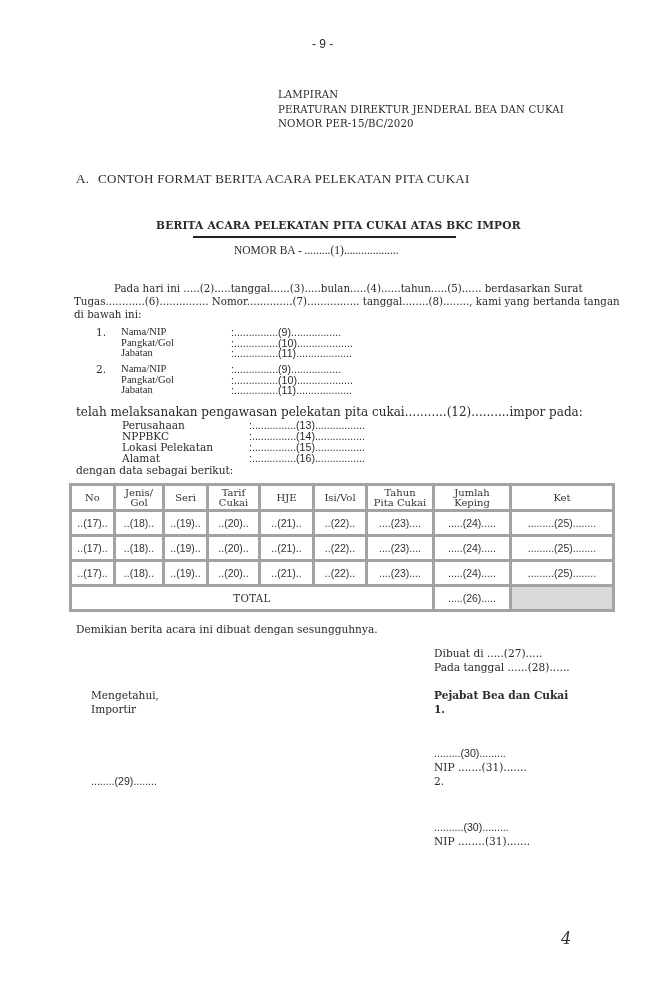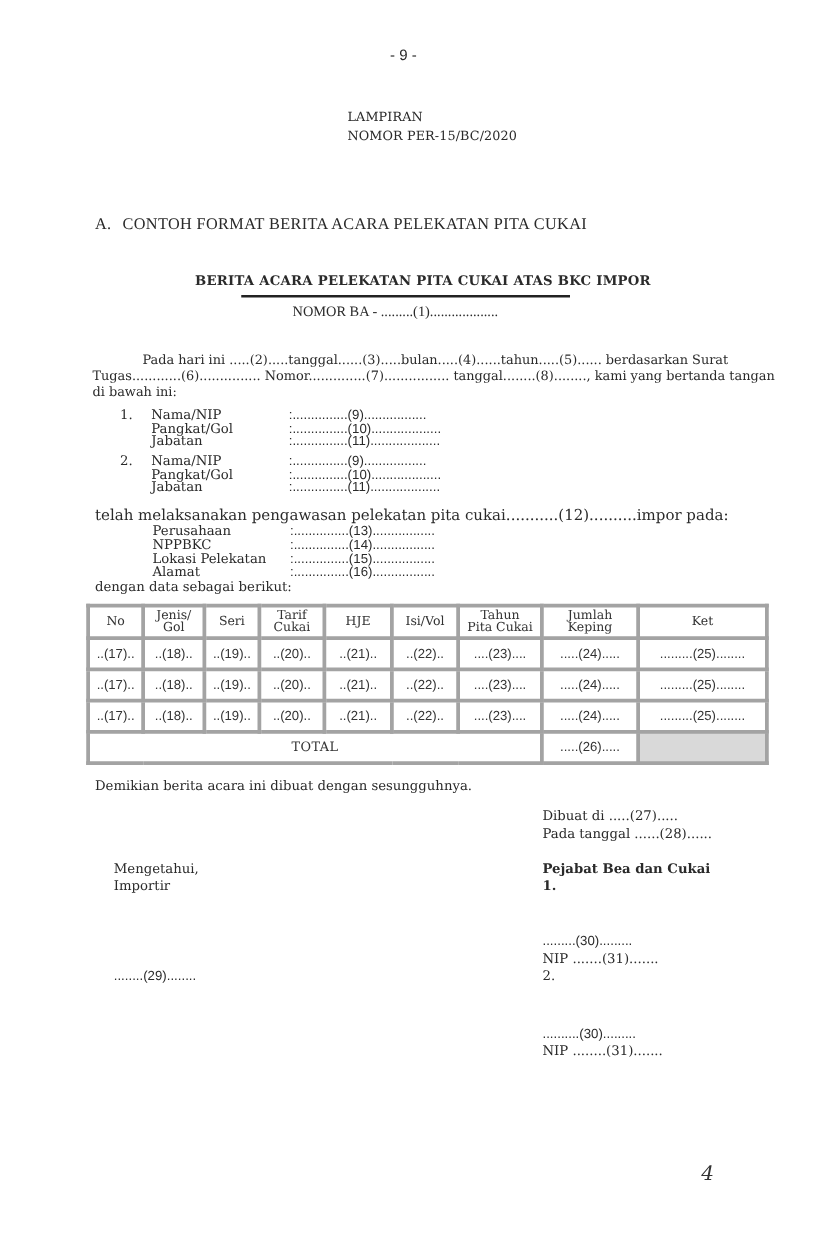--- a/index.html
+++ b/index.html
@@ -13,25 +13,25 @@
   .section-a { left: 76px; top: 171px; font-size: 13px; font-family: "Liberation Serif", serif; letter-spacing: 0.3px; }
   .section-a .letter { display: inline-block; width: 22px; }
   .ba-title { left: 156px; top: 219px; font-size: 10.6px; font-weight: bold; font-family: "DejaVu Serif", serif; letter-spacing: 0.2px; }
   .ba-rule { left: 193px; top: 236px; width: 263px; height: 2px; background: #222; }
   .nomor-ba { left: 234px; top: 244px; font-size: 11.5px; font-family: Liberation Serif, serif; }
   .para { left: 74px; top: 282px; font-size: 10.3px; line-height: 13px; }
   .para .l1 { padding-left: 40px; }
   .list { left: 96px; font-size: 10.6px; line-height: 10.5px; }
   .list .row { display: flex; }
   .list .num { width: 25px; }
-  .list .lab { width: 110px; }
+  .list .lab { width: 110px; font-family: Liberation Serif, serif; }
   .fill { font-family: "Liberation Sans", sans-serif; font-size: 10.6px; }
   .telah { left: 76px; top: 405px; font-size: 12px; }
   .company { left: 122px; top: 420px; font-size: 10.6px; line-height: 11px; }
-  .company .row { display: flex; }
+  .company .row { display: flex; gap: 17px; }
   .company .lab { width: 110px; }
   .dengan { left: 76px; top: 464px; font-size: 10.6px; }
   table.data {
     position: absolute; left: 69px; top: 483px; border-collapse: collapse;
     font-size: 10.3px; color: #333;
   }
   table.data td, table.data th {
     border: 3px solid #a3a3a3; padding: 0; text-align: center; font-weight: normal;
   }
   table.data th { height: 23px; line-height: 9.5px; font-family: "DejaVu Serif", serif; font-size: 10px; }
@@ -44,20 +44,21 @@
   .fill-sans { font-family: "Liberation Sans", sans-serif; }
   .initials { left: 561px; top: 929px; font-size: 16px; font-family: "DejaVu Serif", serif; font-style: italic; color: #333; }
 </style>
 </head>
 <body>
 
 <div class="abs page-num">- 9 -</div>
 
 <div class="abs lampiran">
   <div>LAMPIRAN</div>
+  <div>PERATURAN DIREKTUR JENDERAL BEA DAN CUKAI</div>
   <div>NOMOR PER-15/BC/2020</div>
 </div>
 
 <div class="abs section-a">
   <span class="letter">A.</span><span>CONTOH FORMAT BERITA ACARA PELEKATAN PITA CUKAI</span>
 </div>
 
 <div class="abs ba-title">BERITA ACARA PELEKATAN PITA CUKAI ATAS BKC IMPOR</div>
 <div class="abs ba-rule"></div>
 <div class="abs nomor-ba">NOMOR BA - .........(1)...................</div>

